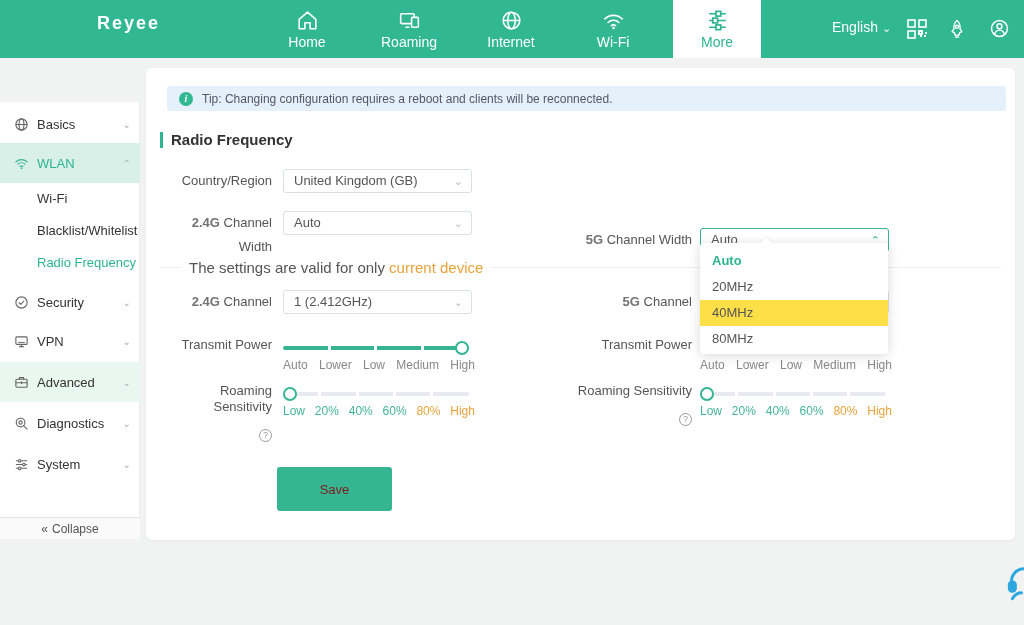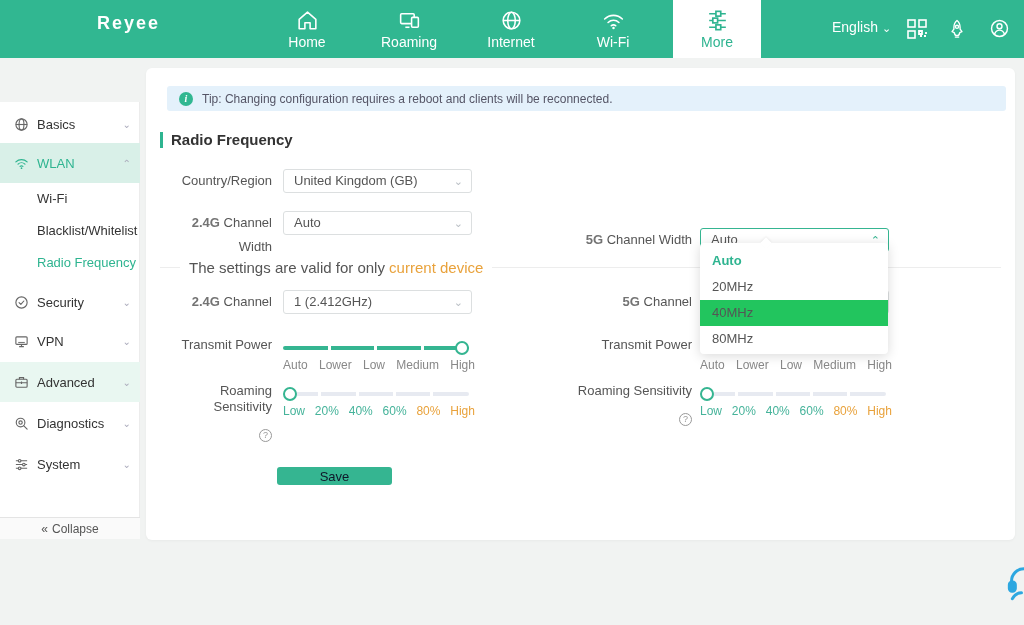--- a/index.html
+++ b/index.html
@@ -73,30 +73,30 @@
   .handle { position:absolute; top:0; width:14px; height:14px; border-radius:50%; background:#fff;
     border:2px solid #35b591; cursor:pointer; }
   .handle.right { left:172px; }
   .handle.left { left:0; }
   .ticks { display:flex; justify-content:space-between; width:192px; margin-top:3px; font-size:12px; color:#888; }
   .ticks span { cursor:pointer; }
   .t-g { color:#45b39a; }
   .t-o { color:#e9a23b; }
   .help-circ { width:13px; height:13px; border:1px solid #999; border-radius:50%; color:#999; font-size:9px;
     line-height:11px; text-align:center; display:inline-block; margin-top:14px; cursor:pointer; }
-  .save-btn { position:absolute; left:131px; top:399px; width:115px; height:18px; background:#35b591;
-    color:#0f172a; font-size:13px; border:none; border-radius:3px; cursor:pointer; }
+  .save-btn { position:absolute; left:131px; top:399px; width:115px; height:44px; background:#35b591;
+    color:#7f1d1d; font-size:13px; border:none; border-radius:3px; cursor:pointer; }
   
   .dropdown { position:absolute; left:554px; top:175px; width:188px; height:111px; background:#fff;
     border-radius:4px; box-shadow:0 2px 12px rgba(0,0,0,.15); z-index:20; padding-top:5px; }
   .dropdown .notch { position:absolute; left:62px; top:-4px; width:8px; height:8px; background:#fff;
     transform:rotate(45deg); box-shadow:-1px -1px 2px rgba(0,0,0,.05); }
   .opt { height:26px; line-height:26px; padding-left:12px; font-size:13px; color:#555; cursor:pointer; }
   .opt.selected { color:#2eb490; font-weight:700; }
-  .opt.hovered { background:#22c55e; }
+  .opt.hovered { background:#fde047; }
   
   .support { position:absolute; left:1004px; top:562px; width:40px; height:40px; color:#2da7e0; z-index:40; cursor:pointer; }
 </style>
 </head>
 <body>
 
 <div class="header">
   <div class="logo">Reyee</div>
 
   <div class="nav-item" style="left:269px">

